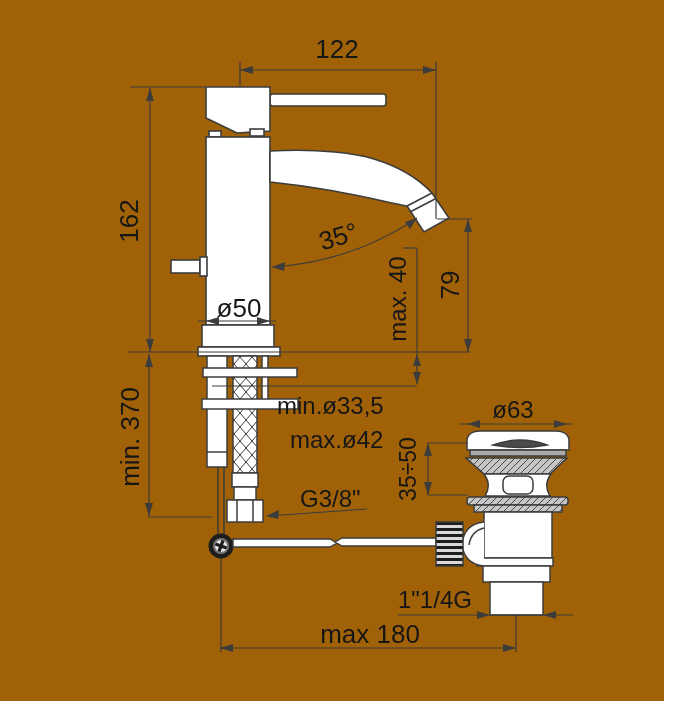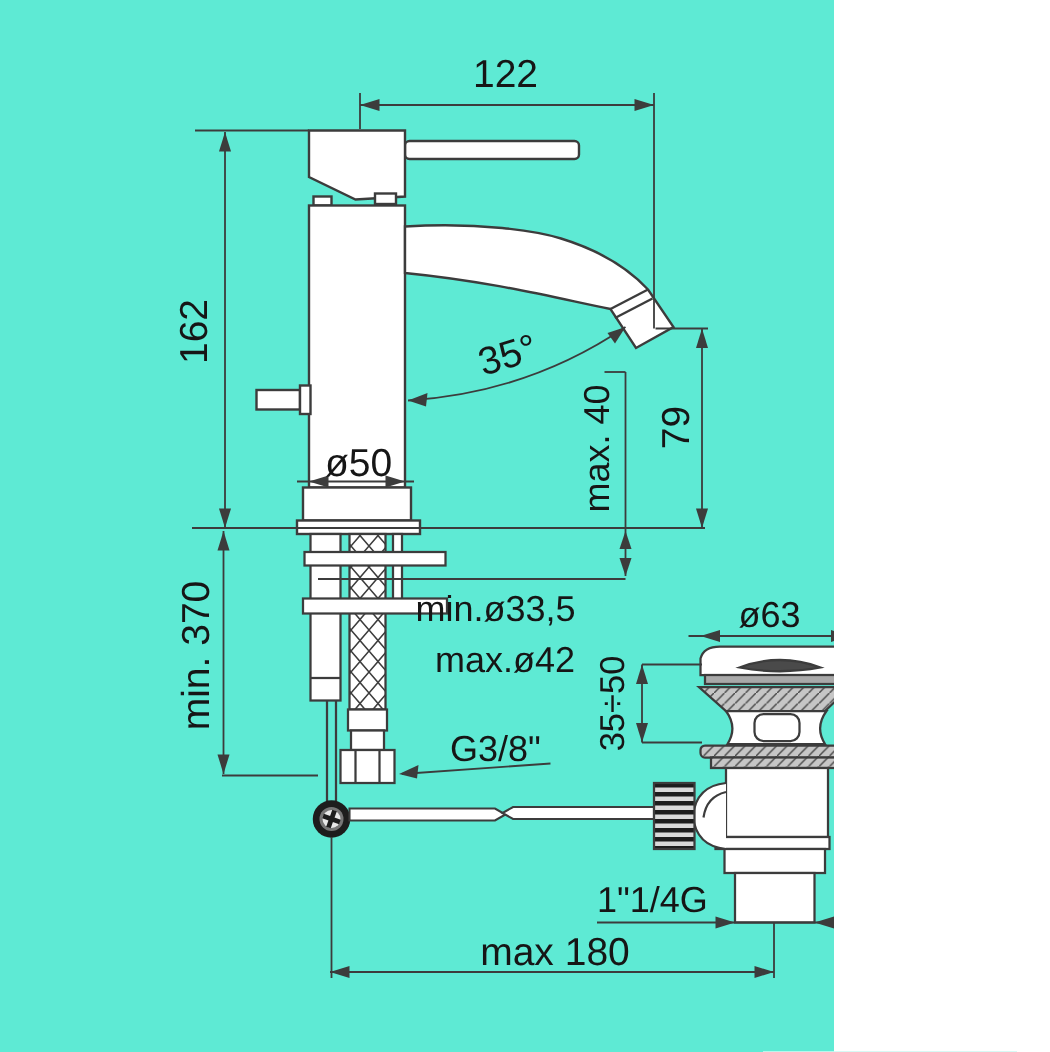--- a/index.html
+++ b/index.html
@@ -1,16 +1,16 @@
 <!DOCTYPE html>
 <html><head>
 <meta charset="utf-8">
 <style>
   html,body{margin:0;padding:0;background:#ffffff;}
-  .stage{position:relative;width:556px;height:701px;background:#5eead4;overflow:hidden;
+  .stage{position:relative;width:664px;height:701px;background:#a16207;overflow:hidden;
          font-family:"Liberation Sans", sans-serif;}
   svg text{fill:#161616;font-family:"Liberation Sans", sans-serif;}
   .dimtxt{font-size:26px;}
   .dimtxt-s{font-size:24px;}
 </style>
 </head>
 <body>
 
 <div class="stage">
 <svg width="700" height="701" viewBox="0 0 700 701">

